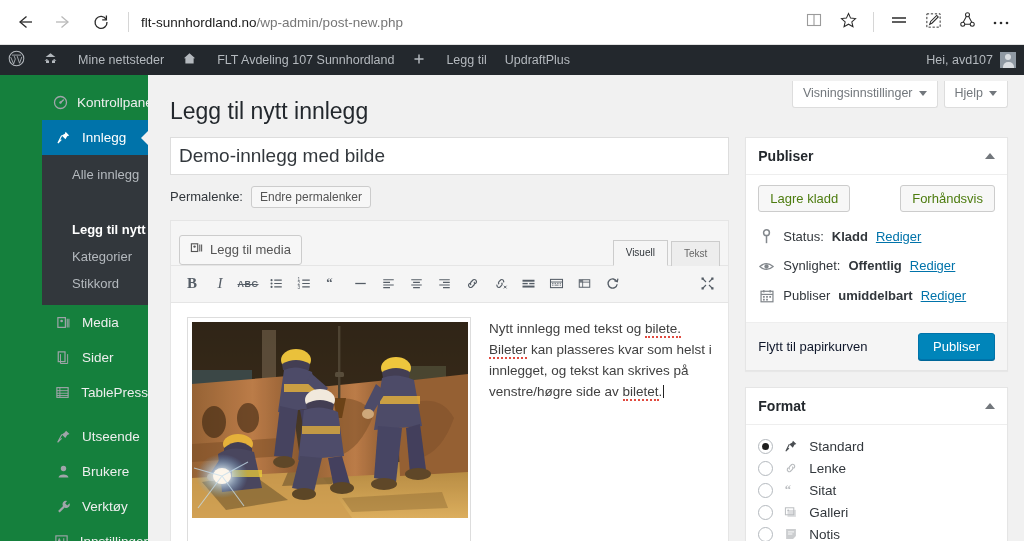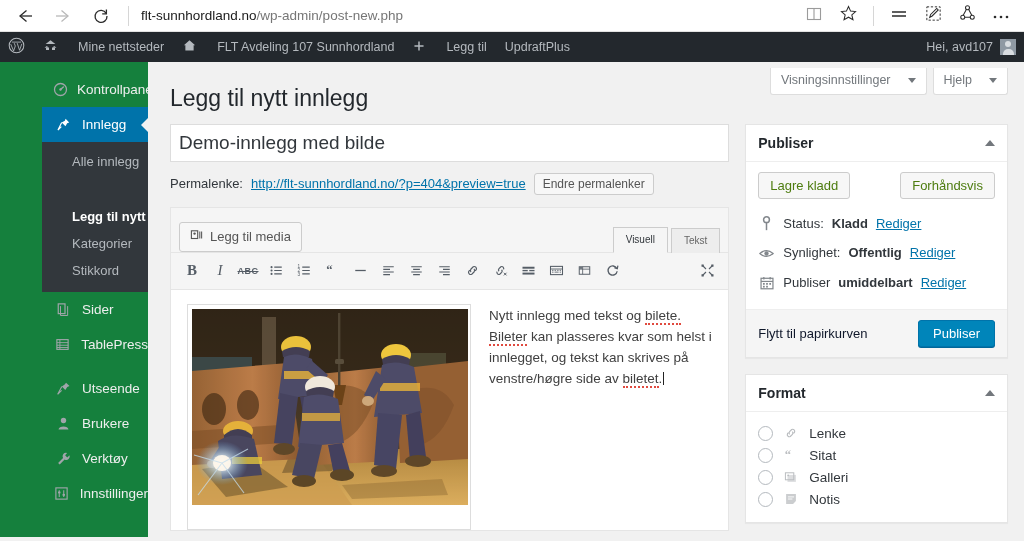--- a/index.html
+++ b/index.html
@@ -7,21 +7,21 @@
   html, body {
     margin: 0; padding: 0;
     width: 1024px; height: 541px;
     overflow: hidden;
     font-family: "Liberation Sans", sans-serif;
     background: #f1f1f1;
   }
 
   
   .browser-bar {
-    height: 32px;
+    height: 45px;
     background: #ffffff;
     display: flex;
     align-items: center;
     border-bottom: 1px solid #e2e2e2;
     position: relative;
   }
   .nav-btns { display: flex; align-items: center; padding-left: 6px; }
   .nav-btn {
     width: 38px; height: 32px;
     display: flex; align-items: center; justify-content: center;
@@ -151,21 +151,21 @@
     display: flex; gap: 6px;
   }
   .meta-btn {
     background: #fff;
     border: 1px solid #ddd;
     border-top: none;
     border-radius: 0 0 3px 3px;
     font-size: 12.5px;
     color: #72777c;
     padding: 5px 10px 6px;
-    display: flex; align-items: center; gap: 17px;
+    display: flex; align-items: center; gap: 6px;
     cursor: pointer;
     line-height: 1.2;
   }
   .caret-dn {
     width: 0; height: 0;
     border-left: 4px solid transparent;
     border-right: 4px solid transparent;
     border-top: 5px solid #72777c;
   }
 
@@ -565,20 +565,30 @@
       <span>Innlegg</span>
     </div>
 
     <div class="submenu">
       <div class="submenu-item">Alle innlegg</div>
       <div class="submenu-item current">Legg til nytt</div>
       <div class="submenu-item">Kategorier</div>
       <div class="submenu-item">Stikkord</div>
     </div>
 
+    <div class="menu-item">
+      <span class="mi-ico">
+        <svg width="15" height="15" viewBox="0 0 20 20">
+            <rect x="2.5" y="3.5" width="10" height="13" fill="none" stroke="currentColor" stroke-width="1.6"></rect>
+            <circle cx="7.5" cy="8" r="1.8" fill="currentColor"></circle>
+            <path d="M15 5 V16.5 M17.2 5 V16.5" stroke="currentColor" stroke-width="1.4"></path>
+          </svg>
+      </span>
+      <span>Media</span>
+    </div>
 
     <div class="menu-item">
       <span class="mi-ico">
         <svg width="15" height="15" viewBox="0 0 20 20">
             <rect x="3" y="2.5" width="9" height="13" fill="none" stroke="currentColor" stroke-width="1.6"></rect>
             <path d="M6 5.5 V18 H15.5 V5.5" fill="none" stroke="currentColor" stroke-width="1.3"></path>
           </svg>
       </span>
       <span>Sider</span>
     </div>
@@ -660,21 +670,20 @@
     <h1 class="page-title">Legg til nytt innlegg</h1>
 
     <div class="post-body">
 
       <div class="editor-col">
 
         <input class="title-input" type="text" value="Demo-innlegg med bilde" style="">
 
         <div class="permalink-row">
           <span class="pl-label">Permalenke:</span>
-          <a class="permalink-link">http://flt-sunnhordland.no/?p=404&amp;preview=true</a>
           <button class="btn-sm">Endre permalenker</button>
         </div>
 
         <div class="editor-box">
 
           <div class="media-row">
             <div class="btn-media">
               <span>
                 <svg width="14" height="14" viewBox="0 0 20 20">
                     <rect x="2" y="4" width="9" height="11" fill="none" stroke="#555" stroke-width="1.6"></rect>
@@ -960,20 +969,30 @@
           </div>
         </div>
 
         <div class="metabox">
           <div class="mb-head">
             <span>Format</span>
             <span class="mb-toggle"></span>
           </div>
           <div class="mb-body">
 
+            <label class="fmt-row sel">
+              <span class="radio on"></span>
+              <span class="fmt-ico">
+                <svg width="14" height="14" viewBox="0 0 20 20">
+                    <path d="M12.8 2.4 L17.6 7.2 L14.9 8.2 L12.6 12.4 L7.6 7.4 L11.8 5.1 Z" fill="currentColor"></path>
+                    <path d="M7.6 7.4 L2.6 17.4 L7.1 12.9" stroke="currentColor" stroke-width="1.5" fill="none"></path>
+                  </svg>
+              </span>
+              <span>Standard</span>
+            </label>
 
             <label class="fmt-row">
               <span class="radio"></span>
               <span class="fmt-ico">
                 <svg width="14" height="14" viewBox="0 0 20 20">
                     <path d="M8 12 A3 3 0 0 1 8 8 L11 5 A3 3 0 0 1 15 9 L13.5 10.5" fill="none" stroke="currentColor" stroke-width="1.7"></path>
                     <path d="M12 8 A3 3 0 0 1 12 12 L9 15 A3 3 0 0 1 5 11 L6.5 9.5" fill="none" stroke="currentColor" stroke-width="1.7"></path>
                   </svg>
               </span>
               <span>Lenke</span>

